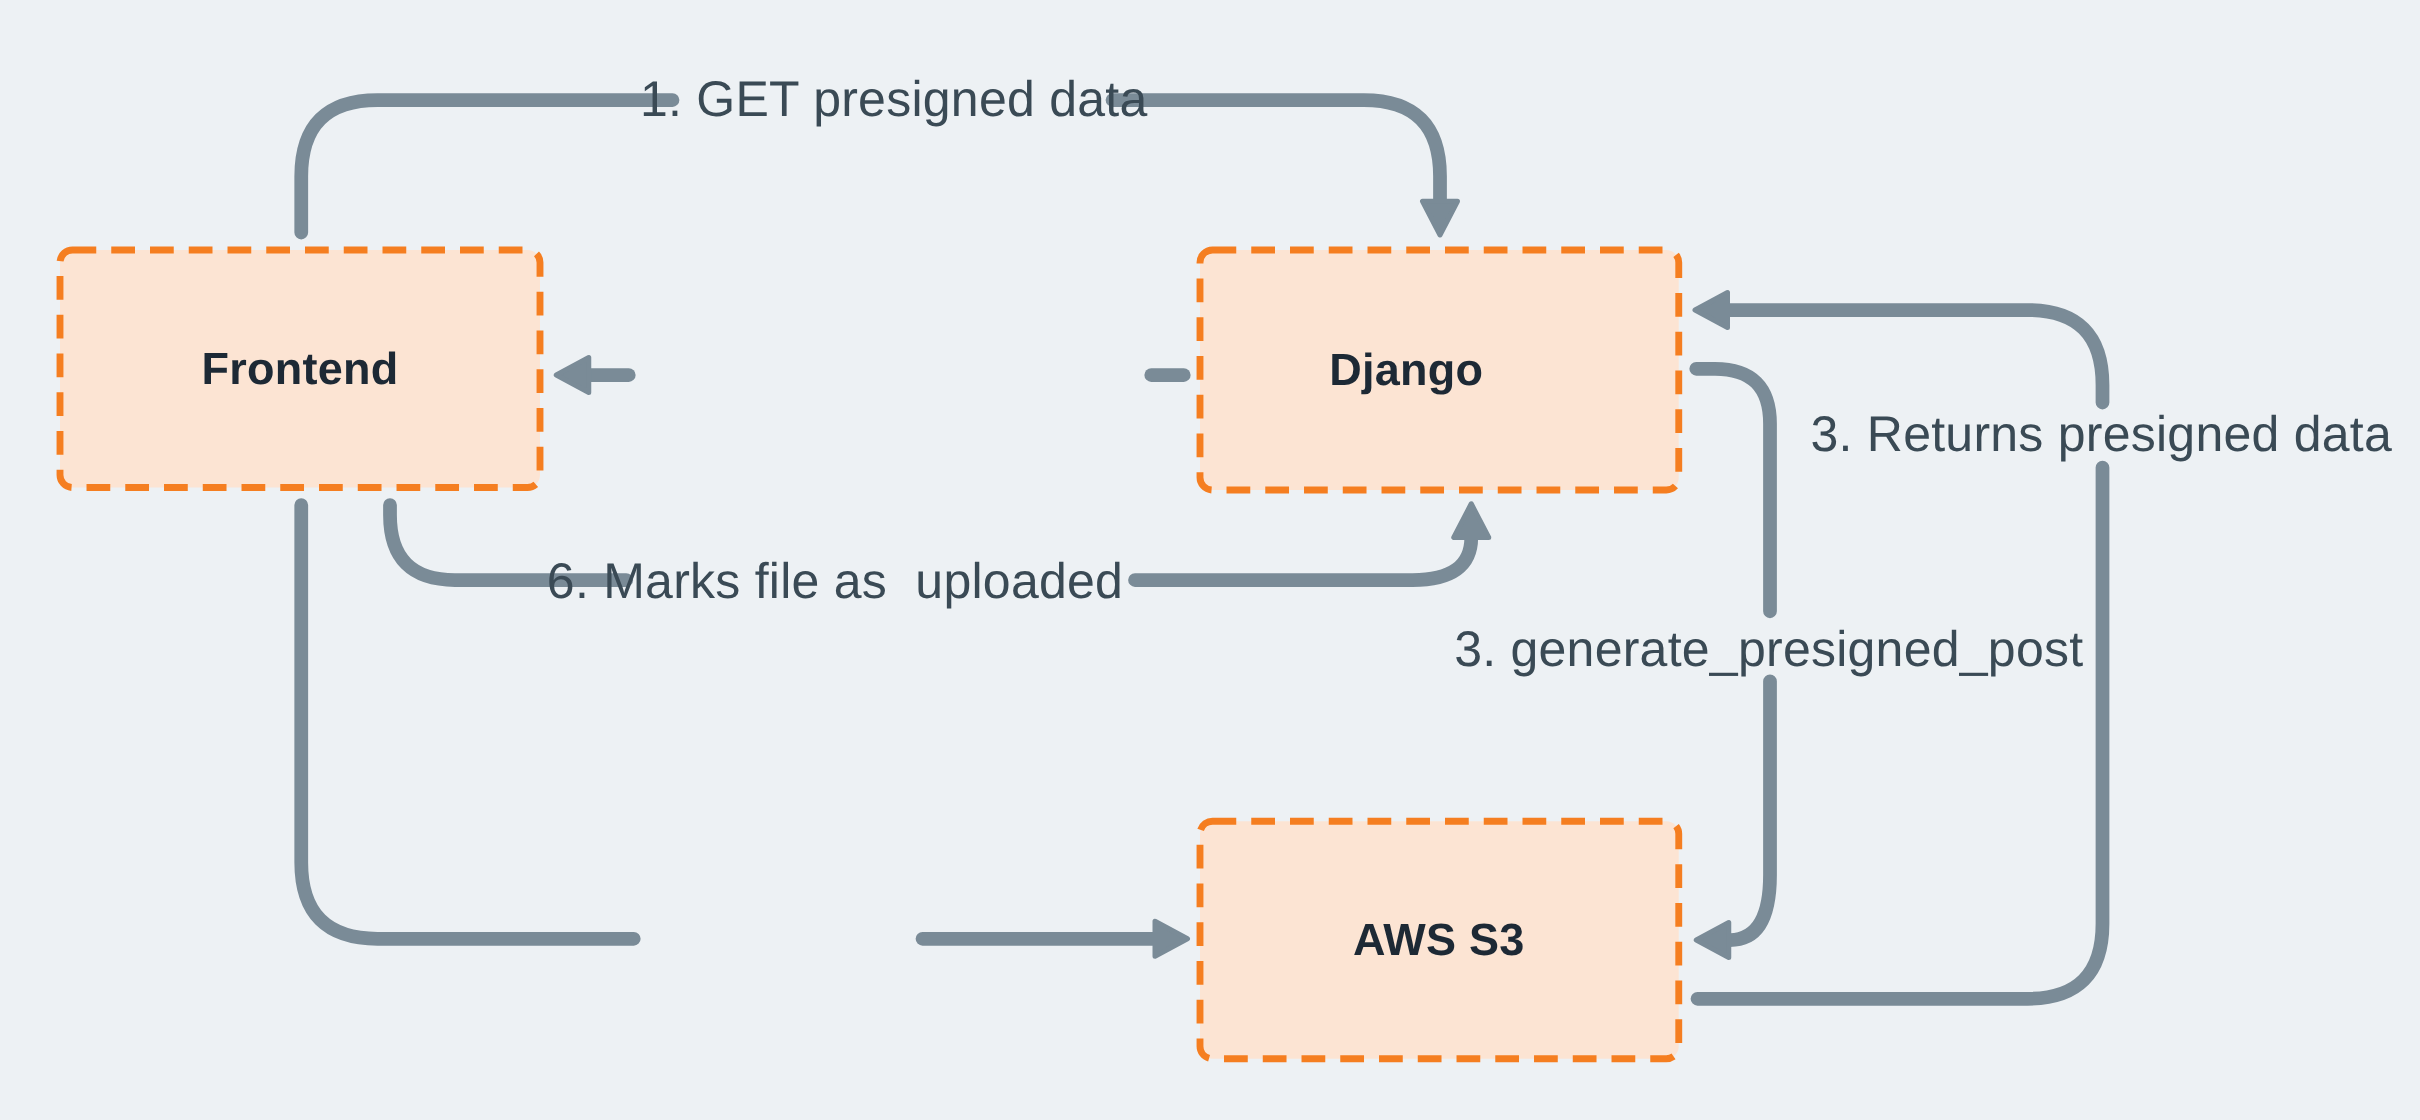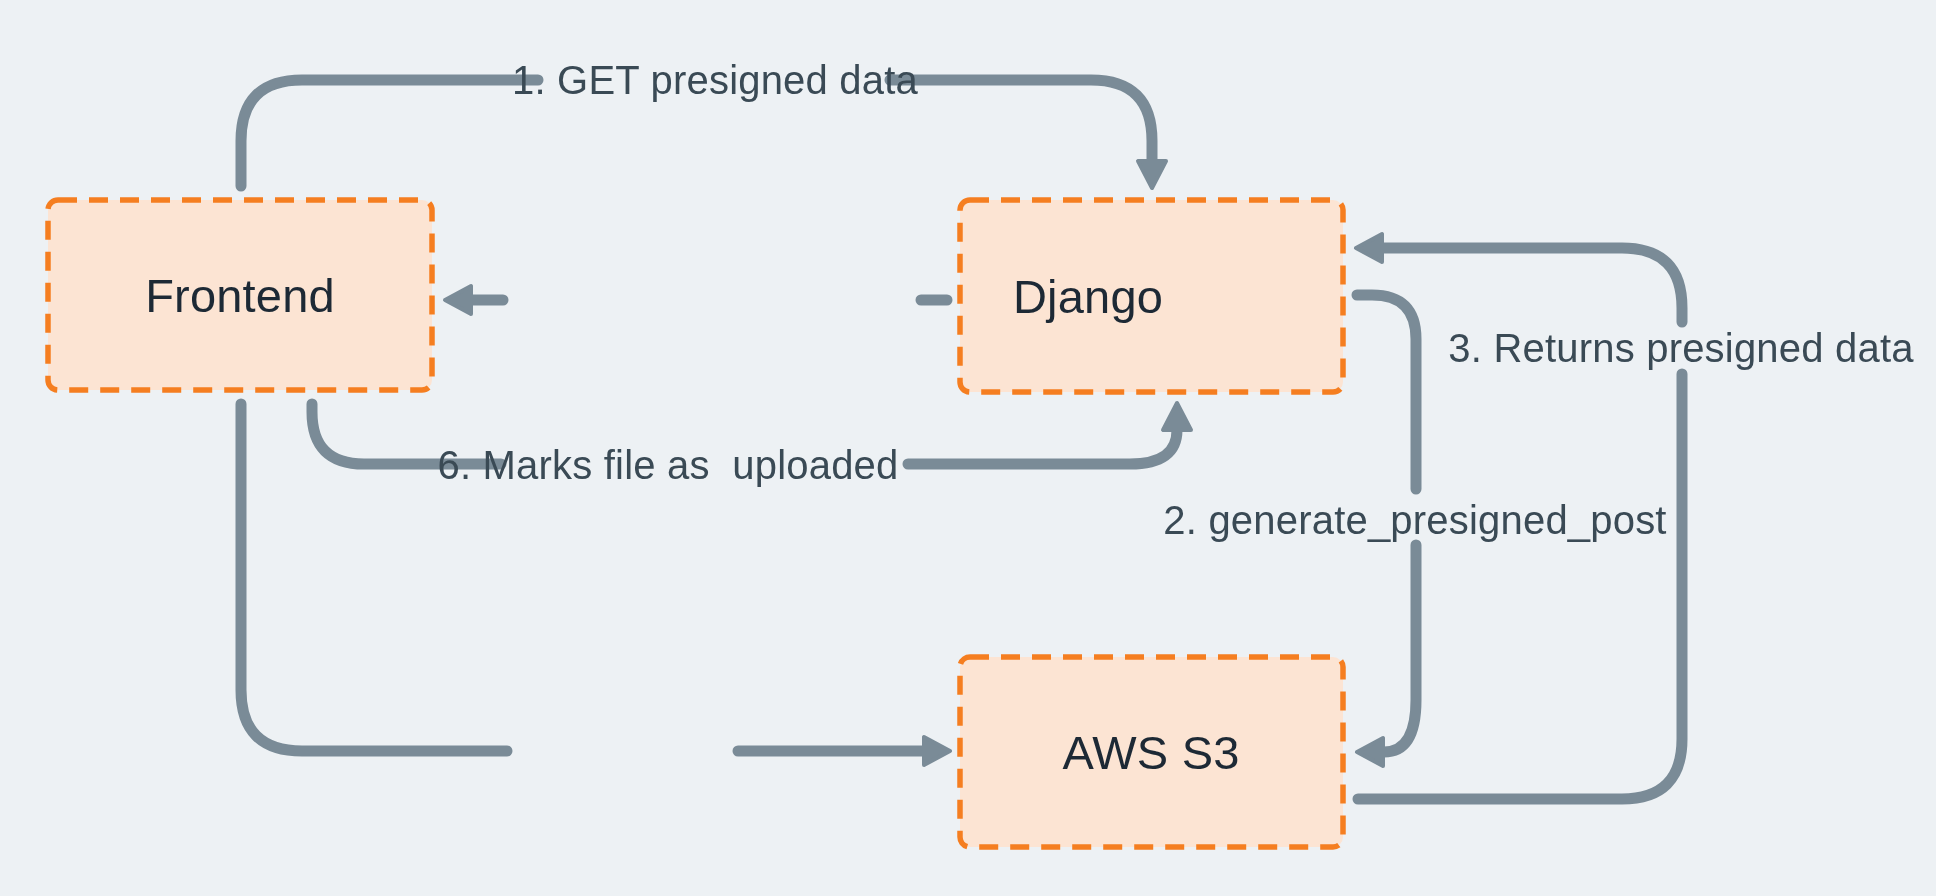--- a/index.html
+++ b/index.html
@@ -43,23 +43,24 @@
     stroke-width: 4;
     stroke-linejoin: round;
   }
   .label {
     position: absolute;
     transform: translate(-50%, -50%);
     white-space: pre;
     line-height: 1;
   }
   .node-label {
-    font-size: 47px;
+    font-size: 36px;
     color: var(--node-text, #1D2935);
     letter-spacing: 0.2px;
+    font-weight: bold;
   }
   .edge-label {
     font-size: 40px;
     color: var(--edge-text, #3A4A55);
     letter-spacing: 0.2px;
   }
 </style>
 </head>
 <body>
 
@@ -90,21 +91,21 @@
     <path class="edge-line" d="M 1357 295 H 1372 Q 1416 295 1416 339 V 489"></path>
     <path class="edge-line" d="M 1416 545 V 700 Q 1416 752 1384 752"></path>
     <polygon class="edge-head" points="1357,752 1383,738 1383,766"></polygon>
 
     <path class="edge-line" d="M 1358 799 H 1622 Q 1682 799 1682 739 V 374"></path>
     <path class="edge-line" d="M 1682 322 V 308 Q 1682 248 1622 248 H 1382"></path>
     <polygon class="edge-head" points="1356,248 1382,234 1382,262"></polygon>
   </svg>
 
   <div class="label node-label" style="left:240px; top:295px;">Frontend</div>
-  <div class="label node-label" style="left:1088px; top:296px;">Django</div>
+  <div class="label node-label" style="left:1125px; top:296px;">Django</div>
   <div class="label node-label" style="left:1151px; top:752px;">AWS S3</div>
 
   <div class="label edge-label" style="left:715px; top:80px;">1. GET presigned data</div>
-  <div class="label edge-label" style="left:1415px; top:520px;">2. generate_presigned_post</div>
+  <div class="label edge-label" style="left:1415px; top:520px;">3. generate_presigned_post</div>
   <div class="label edge-label" style="left:1681px; top:348px;">3. Returns presigned data</div>
   <div class="label edge-label" style="left:668px; top:465px;">6. Marks file as  uploaded</div>
 
 </div>
 
 </body></html>

